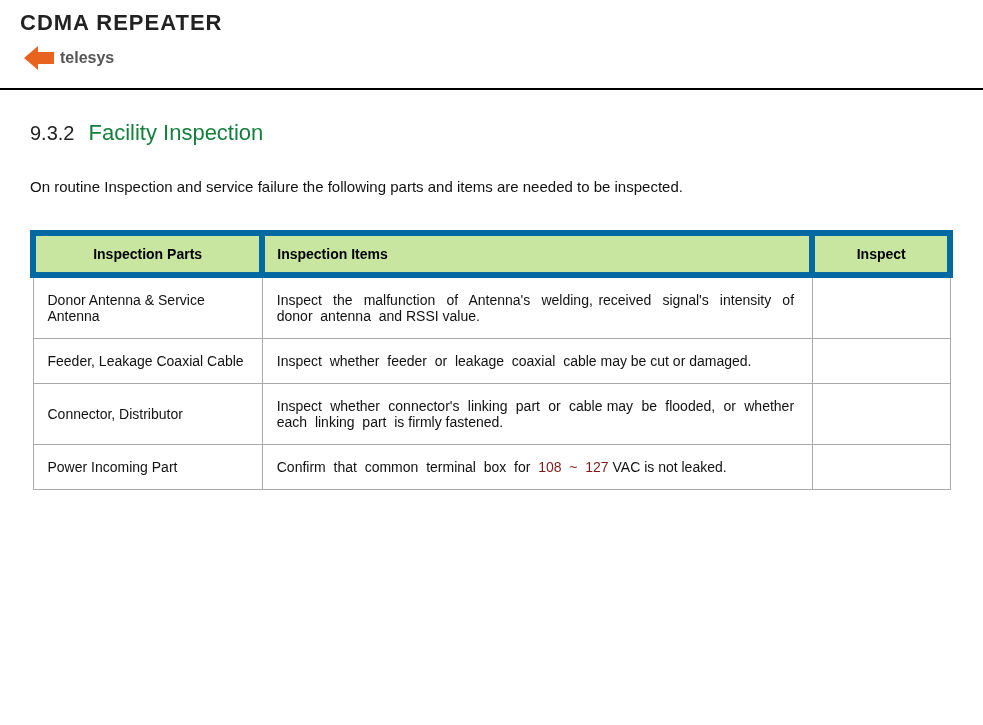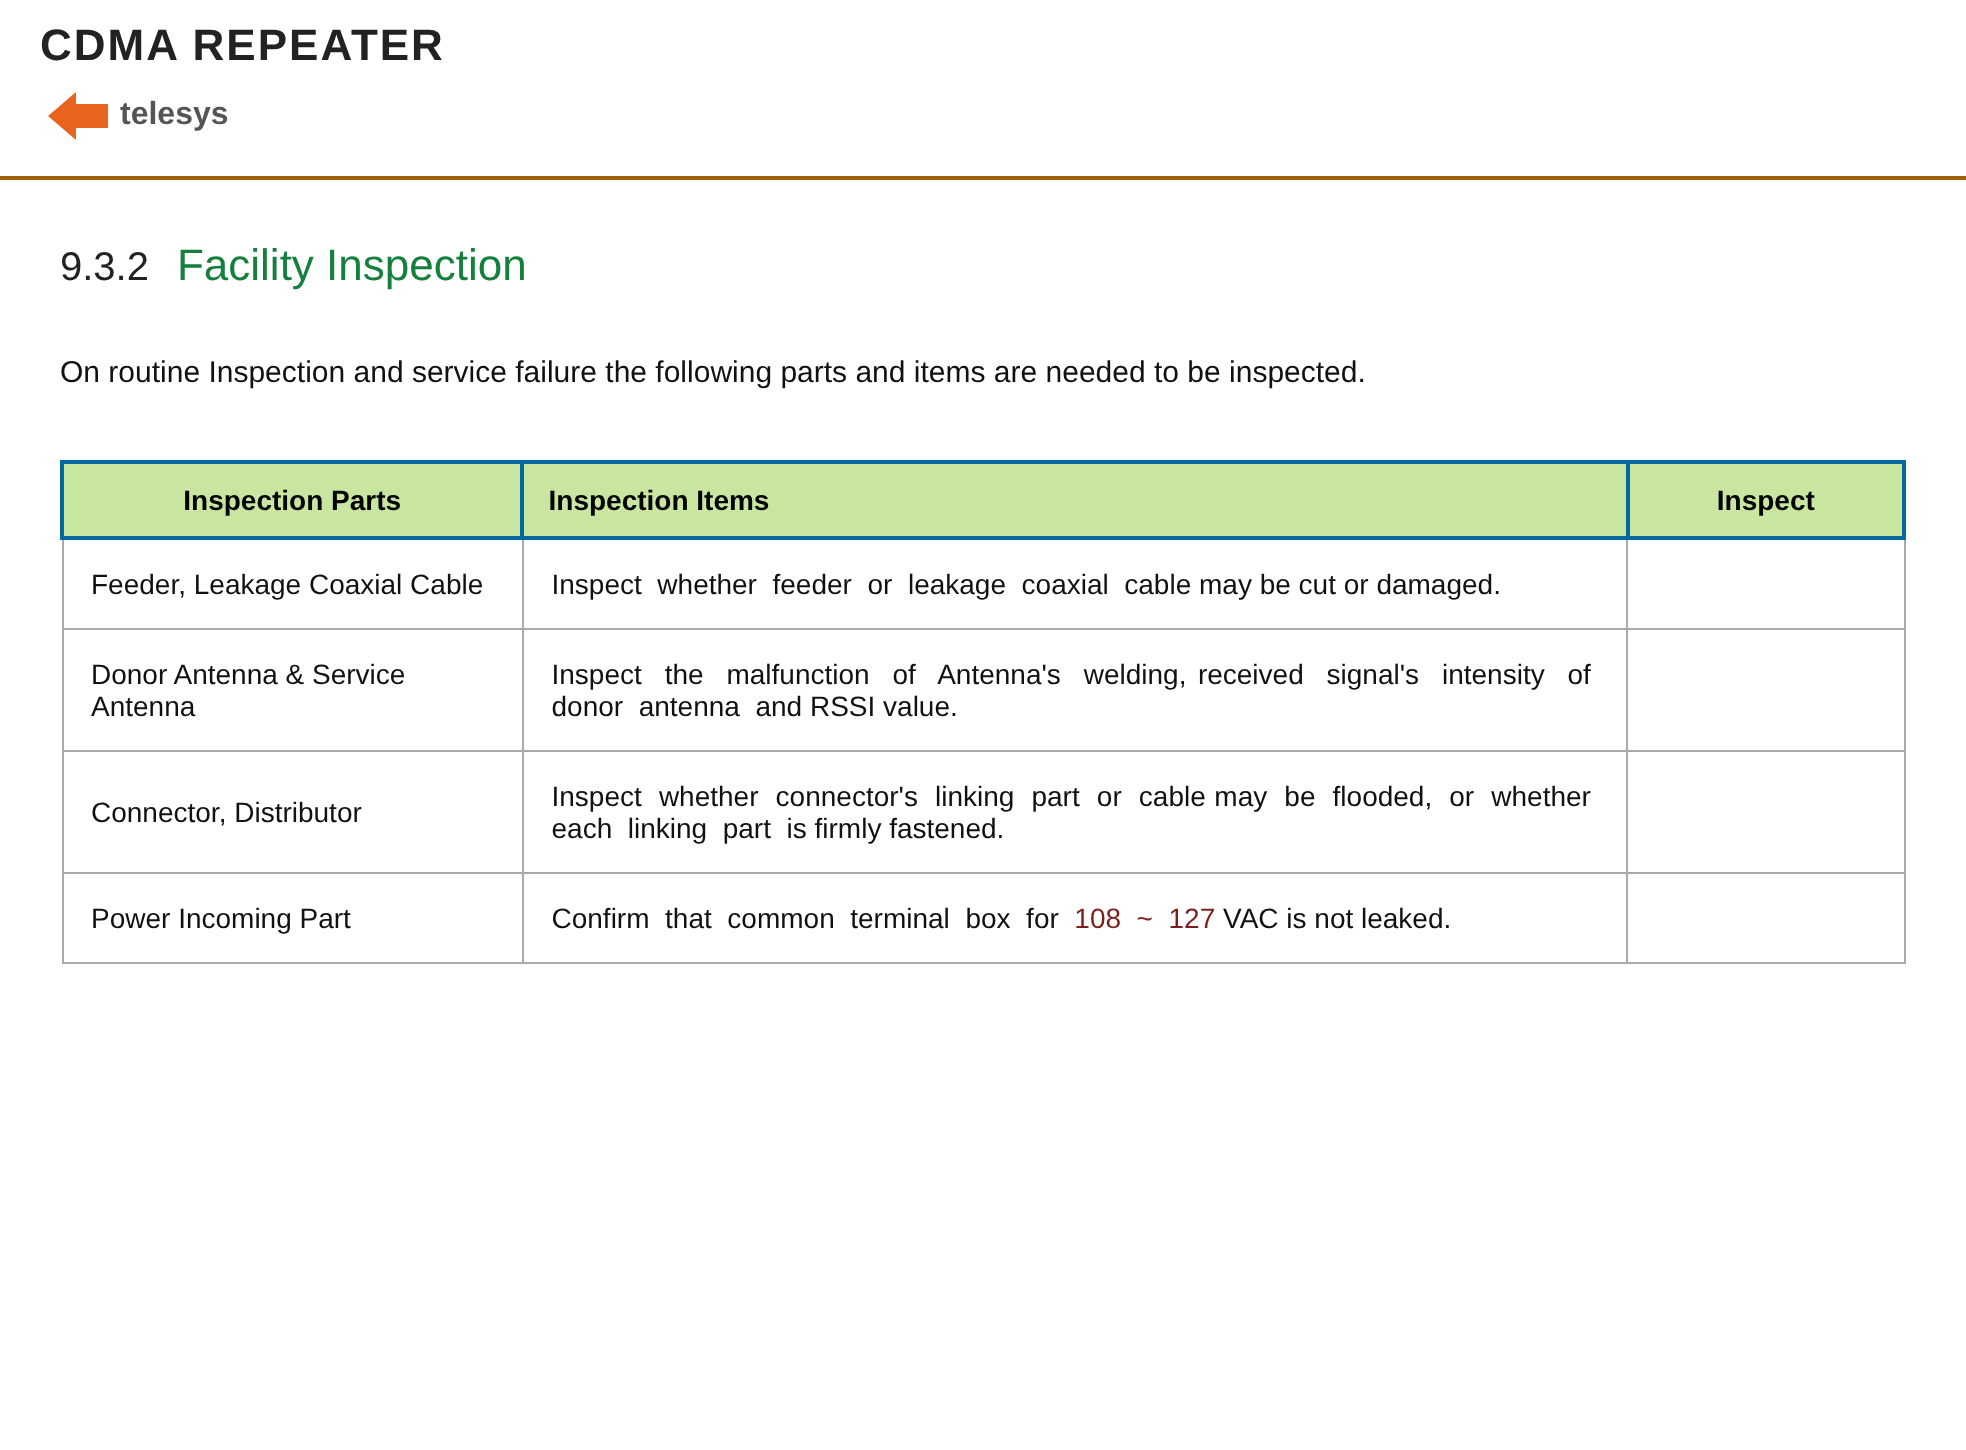--- a/index.html
+++ b/index.html
@@ -11,21 +11,21 @@
     body {
       font-family: Arial, sans-serif;
       background: #fff;
       color: #000;
       width: 983px;
       min-height: 725px;
     }
 
     .header {
       padding: 10px 20px 0 20px;
-      border-bottom: 2px solid #a16207;
+      border-bottom: 2px solid #000000;
       padding-bottom: 8px;
     }
 
     .header-title {
       font-size: 22px;
       font-weight: bold;
       letter-spacing: 1px;
       color: #222;
       margin-bottom: 6px;
     }
@@ -88,21 +88,21 @@
     table {
       width: 100%;
       border-collapse: collapse;
       font-size: 14px;
     }
 
     thead tr th {
       background-color: #c8e6a0;
       font-weight: bold;
       text-align: center;
-      border: 2px solid #0369a1;
+      border: 6px solid #0369a1;
       padding: 10px 12px;
     }
 
     tbody tr td {
       border: 1px solid #aaa;
       padding: 14px 14px;
       vertical-align: middle;
       color: #111;
     }
 
@@ -160,27 +160,27 @@
   <table>
     <thead>
       <tr>
         <th class="col-parts">Inspection Parts</th>
         <th class="col-items">Inspection Items</th>
         <th class="col-remark">Inspect</th>
       </tr>
     </thead>
     <tbody>
       <tr>
-        <td class="col-parts">Feeder, Leakage Coaxial Cable</td>
-        <td class="col-items">Inspect&nbsp; whether&nbsp; feeder&nbsp; or&nbsp; leakage&nbsp; coaxial&nbsp; cable may be cut or damaged.</td>
+        <td class="col-parts">Donor Antenna &amp; Service Antenna</td>
+        <td class="col-items">Inspect&nbsp; the&nbsp; malfunction&nbsp; of&nbsp; Antenna's&nbsp; welding, received&nbsp; signal's&nbsp; intensity&nbsp; of&nbsp; donor&nbsp; antenna&nbsp; and RSSI value.</td>
         <td class="col-remark"></td>
       </tr>
       <tr>
-        <td class="col-parts">Donor Antenna &amp; Service Antenna</td>
-        <td class="col-items">Inspect&nbsp; the&nbsp; malfunction&nbsp; of&nbsp; Antenna's&nbsp; welding, received&nbsp; signal's&nbsp; intensity&nbsp; of&nbsp; donor&nbsp; antenna&nbsp; and RSSI value.</td>
+        <td class="col-parts">Feeder, Leakage Coaxial Cable</td>
+        <td class="col-items">Inspect&nbsp; whether&nbsp; feeder&nbsp; or&nbsp; leakage&nbsp; coaxial&nbsp; cable may be cut or damaged.</td>
         <td class="col-remark"></td>
       </tr>
       <tr>
         <td class="col-parts">Connector, Distributor</td>
         <td class="col-items">Inspect&nbsp; whether&nbsp; connector's&nbsp; linking&nbsp; part&nbsp; or&nbsp; cable may&nbsp; be&nbsp; flooded,&nbsp; or&nbsp; whether&nbsp; each&nbsp; linking&nbsp; part&nbsp; is firmly fastened.</td>
         <td class="col-remark"></td>
       </tr>
       <tr>
         <td class="col-parts">Power Incoming Part</td>
         <td class="col-items">

